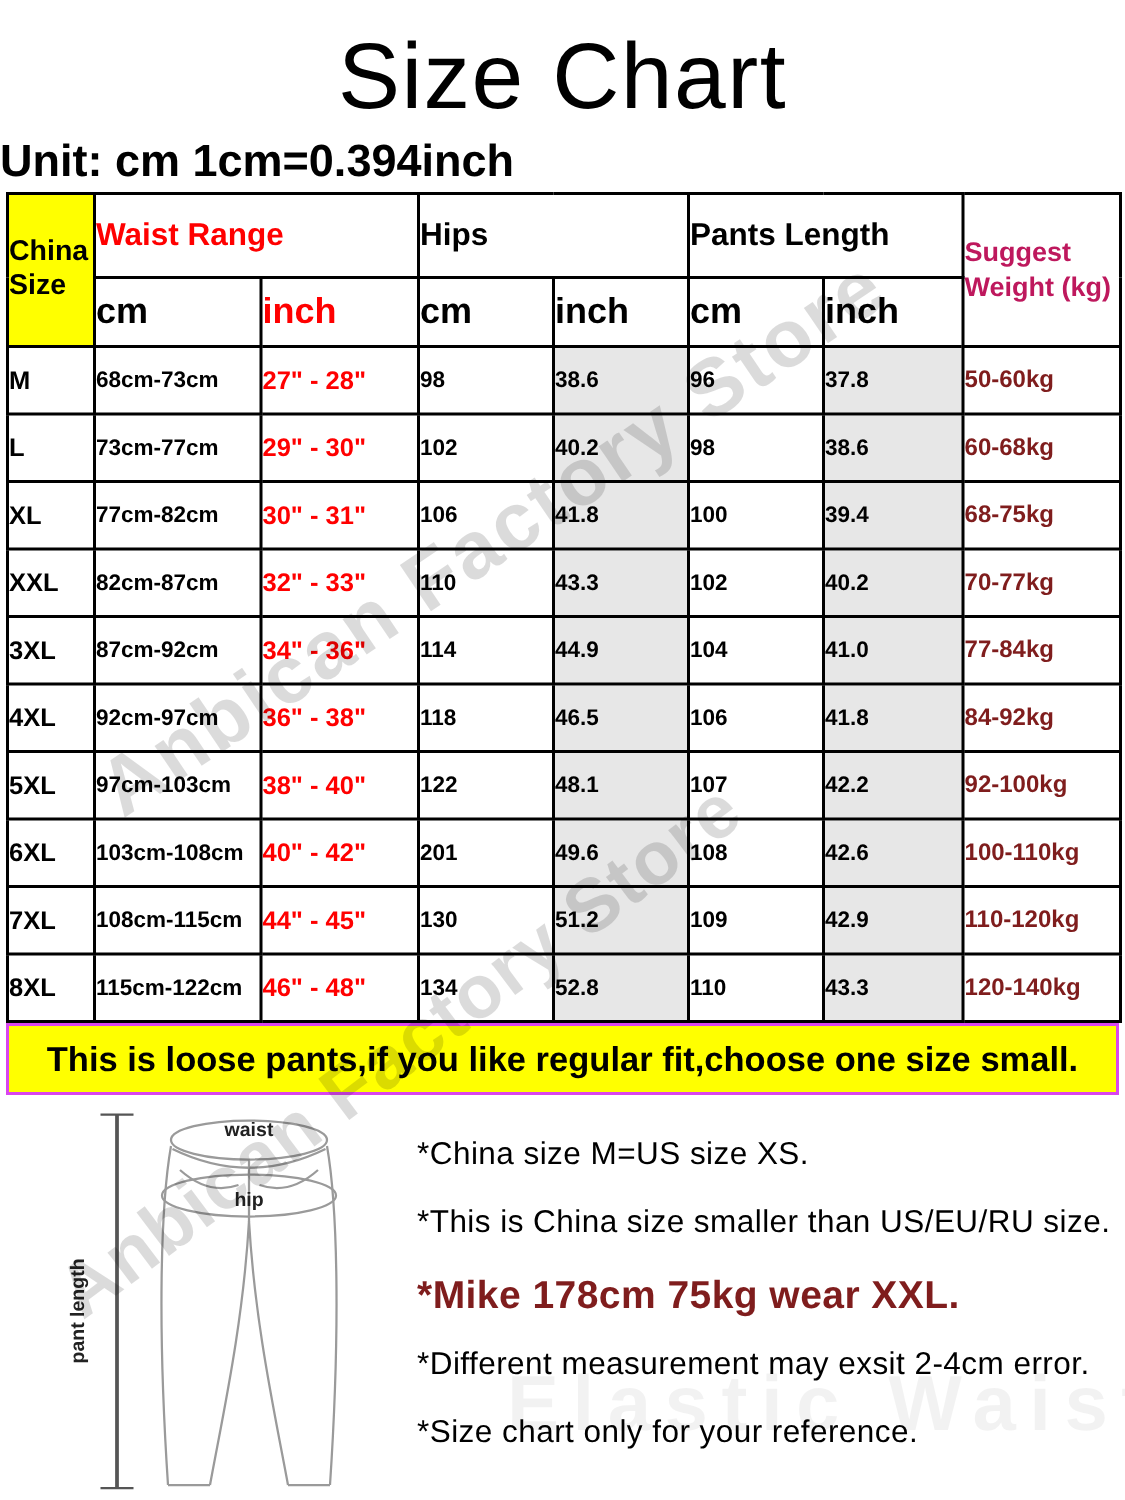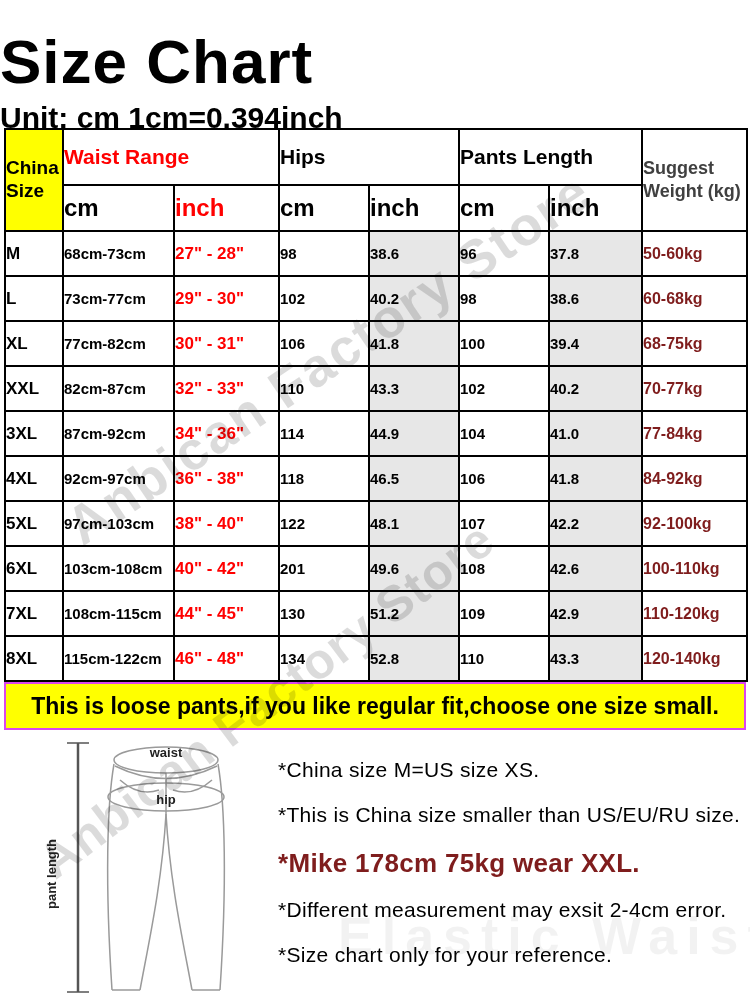--- a/index.html
+++ b/index.html
@@ -1,36 +1,36 @@
 <!DOCTYPE html>
 <html><head>
 <meta charset="utf-8">
 <style>
   * { margin:0; padding:0; box-sizing:border-box; }
   body { background:#fff; }
   .page {
     position:relative; width:750px; height:1000px; background:#ffffff;
     font-family:"Liberation Sans", sans-serif; color:#000; overflow:hidden;
   }
-  .title { padding-top:26px; font-size:62px; font-weight:bold; letter-spacing:1px; }
+  .title { text-align:center; padding-top:16px; font-size:62px; font-weight:normal; letter-spacing:1px; }
   .subtitle { text-align:left; margin-top:4px; font-size:30px; font-weight:bold; }
 
   table.size-table {
     position:absolute; left:4px; top:128px; width:742px;
     border-collapse:collapse; table-layout:fixed; text-align:left;
   }
   .size-table th, .size-table td { border:2px solid #000; padding:0; overflow:hidden; }
   tr.h1 th { height:56px; }
   tr.h2 th { height:46px; }
   .size-table tbody td { height:45px; }
 
   th.china { background:#ffff00; font-size:19px; font-weight:bold; line-height:1.2; }
   th.group { font-size:21px; font-weight:bold; }
   th.sub   { font-size:24px; font-weight:bold; }
-  th.weight-h { font-size:18px; font-weight:bold; color:#404040; line-height:1.3; }
+  th.weight-h { font-size:18px; font-weight:bold; color:#be185d; line-height:1.3; }
   .red-t { color:#f00; }
 
   td.c-size  { font-size:17px; font-weight:bold; }
   td.c-wcm   { font-size:15px; font-weight:bold; }
   td.c-winch { font-size:17px; font-weight:bold; color:#f00; }
   td.c-num   { font-size:15px; font-weight:bold; }
   td.c-weight{ font-size:16px; font-weight:bold; color:#7f1d1d; }
   td.gray    { background:#e7e7e7; }
 
   .banner {

